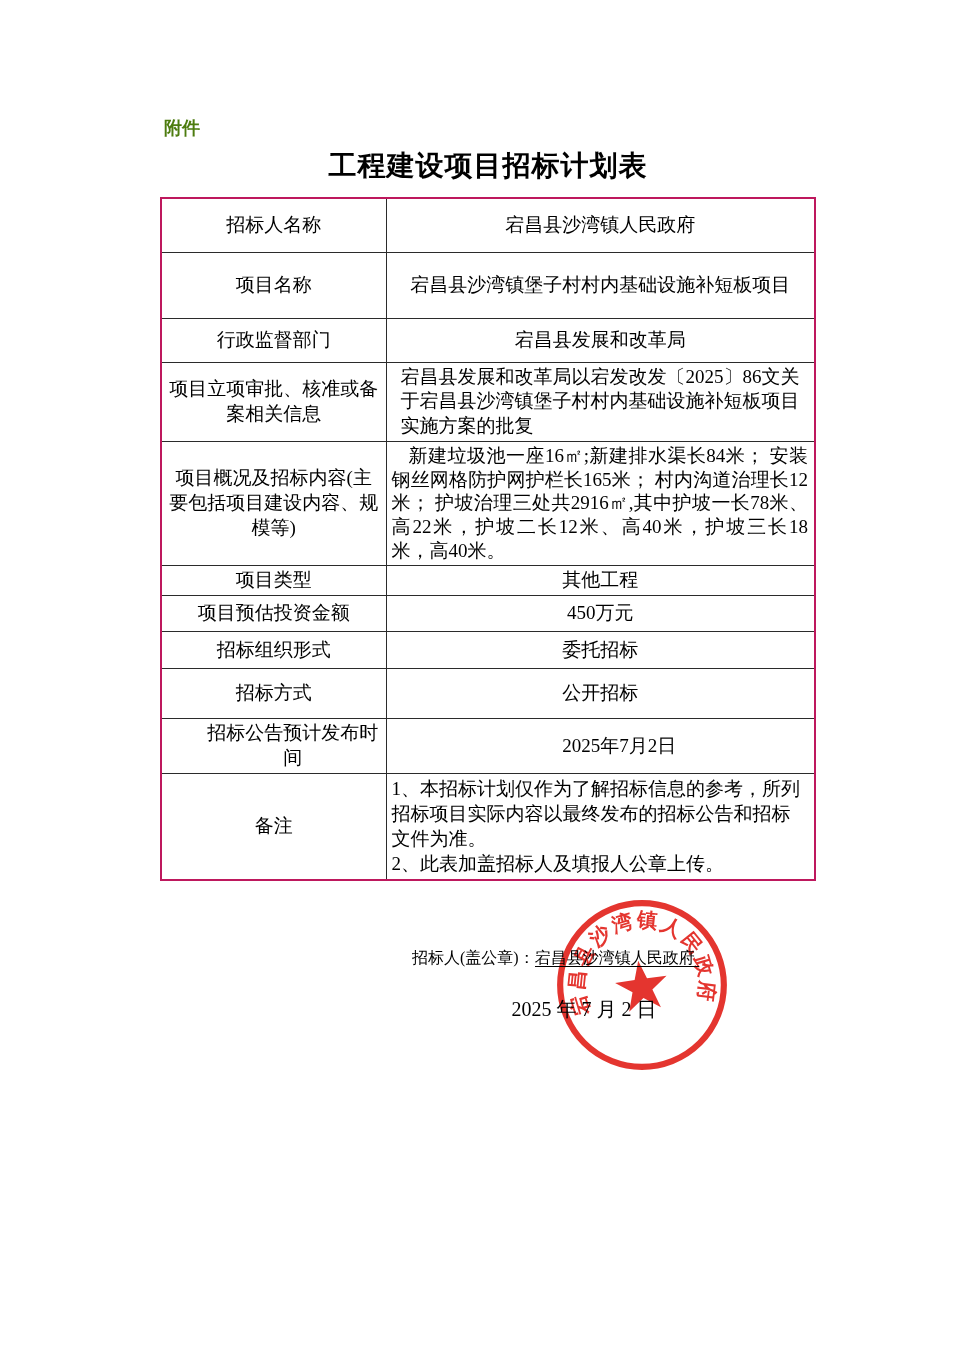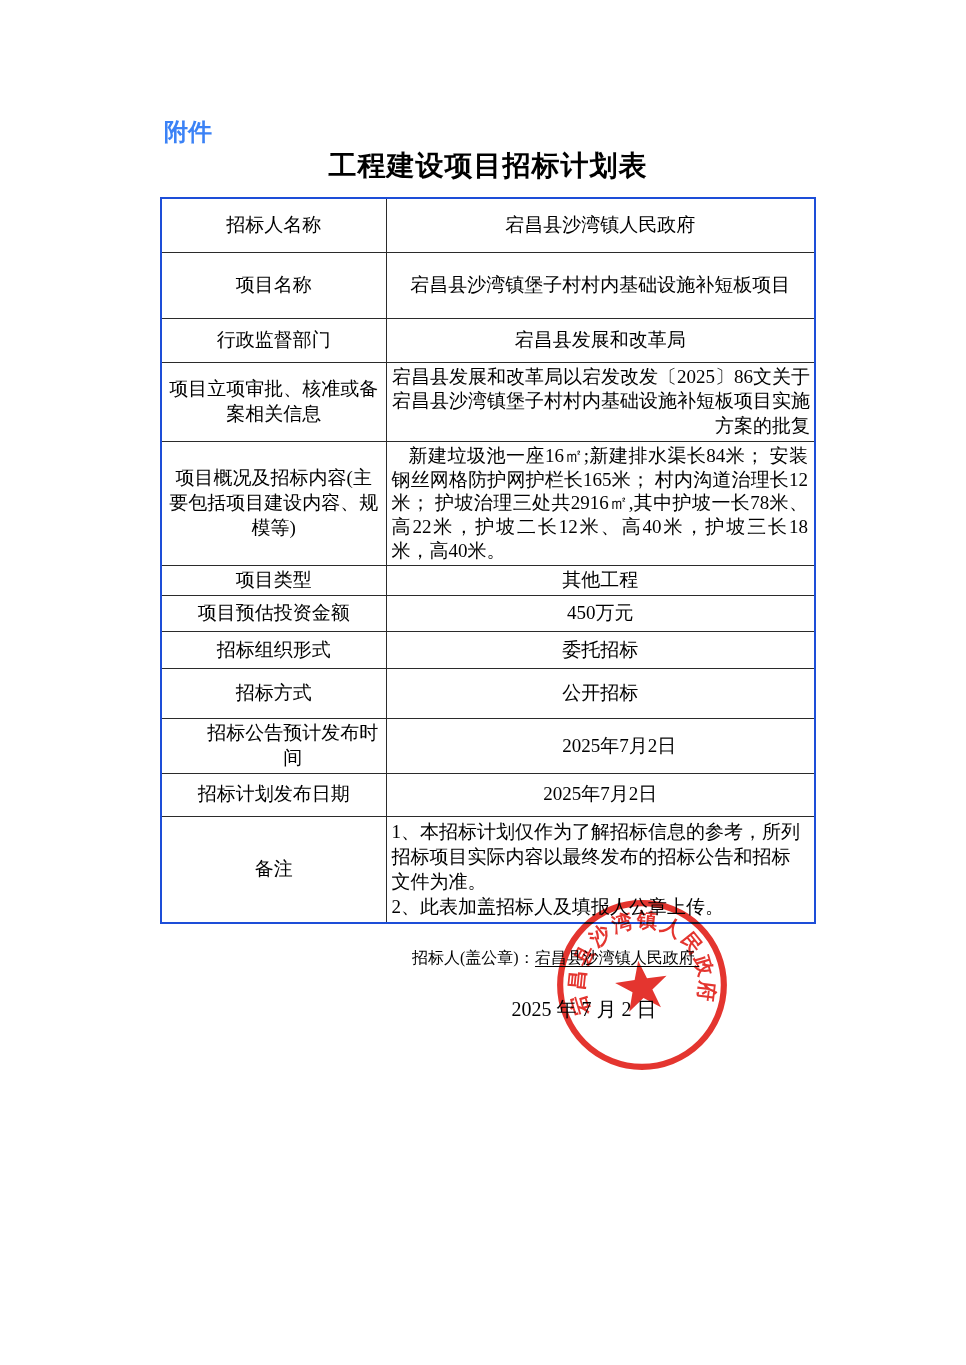--- a/index.html
+++ b/index.html
@@ -1,31 +1,31 @@
 <!DOCTYPE html>
 <html><head>
 <meta charset="utf-8">
 <style>
   * { margin:0; padding:0; box-sizing:border-box; }
   body { background:#ffffff; font-family:"Liberation Serif","DejaVu Serif",serif; color:#000; }
   .page { position:relative; width:966px; height:1365px; background:#ffffff; overflow:hidden; }
 
-  .attachment { position:absolute; left:164px; top:116px; font-size:24px; font-weight:bold;
-                font-family:"Liberation Sans","DejaVu Sans",sans-serif; color:#3b82f6; }
+  .attachment { position:absolute; left:164px; top:116px; font-size:18px; font-weight:bold;
+                font-family:"Liberation Sans","DejaVu Sans",sans-serif; color:#4d7c0f; }
 
   .doc-title { position:absolute; left:160px; top:147px; width:656px; text-align:center;
                font-size:28px; font-weight:bold; letter-spacing:1px; color:#000; }
 
   table.main { position:absolute; left:160px; top:197px; width:656px;
-               border-collapse:collapse; border:2px solid #1d4ed8; table-layout:fixed; }
+               border-collapse:collapse; border:2px solid #be185d; table-layout:fixed; }
   table.main td { border:1px solid #2b2b2b; font-size:19px; line-height:1.3;
                   vertical-align:middle; padding:2px 6px; }
   td.label { width:225px; text-align:center; }
   td.value { text-align:center; }
-  td.value.left { text-align:right; padding-left:5px; padding-right:4px; }
+  td.value.left { text-align:left; padding-left:14px; padding-right:4px; }
   td.value.body { text-align:justify; text-indent:0.9em; padding-left:5px; line-height:1.26; }
   td.value.remark { text-align:left; white-space:pre-line; line-height:1.33; padding-left:5px; }
 
   tr.r1  td { height:54px; }
   tr.r2  td { height:66px;text-align:center; }
   tr.r3  td { height:44px; }
   tr.r4  td { height:74px; }
   tr.r5  td { height:118px; }
   tr.r6  td { height:30px; }
   tr.r7  td { height:36px; }
@@ -87,24 +87,20 @@
         <td class="value">委托招标</td>
       </tr>
       <tr class="r9">
         <td class="label">招标方式</td>
         <td class="value">公开招标</td>
       </tr>
       <tr class="r10">
         <td class="label">招标公告预计发布时间</td>
         <td class="value">2025年7月2日</td>
       </tr>
-      <tr class="r11">
-        <td class="label">招标计划发布日期</td>
-        <td class="value">2025年7月2日</td>
-      </tr>
       <tr class="r12">
         <td class="label">备注</td>
         <td class="value remark">1、本招标计划仅作为了解招标信息的参考，所列招标项目实际内容以最终发布的招标公告和招标文件为准。
 2、此表加盖招标人及填报人公章上传。</td>
       </tr>
     </tbody>
   </table>
 
   <div class="signer-line"><span>招标人(盖公章)：</span><span class="signer-name">宕昌县沙湾镇人民政府</span></div>
 

